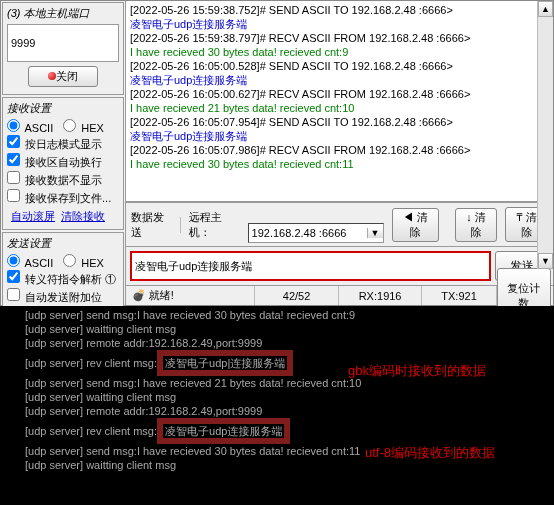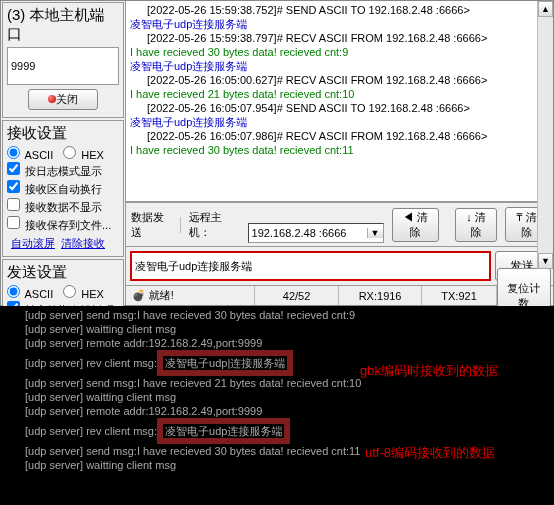--- a/index.html
+++ b/index.html
@@ -1,31 +1,31 @@
 <!DOCTYPE html>
 <html><head>
 <meta charset="utf-8">
 <style>
 * { box-sizing: border-box; margin: 0; padding: 0; font-family: "Microsoft YaHei", SimSun, sans-serif; }
 body { width: 554px; height: 505px; background: #000; font-size: 11px; overflow: hidden; }
 .top-panel { display: flex; background: #f0f0f0; height: 306px; border: 1px solid #888; }
 .left-col { width: 132px; border-right: 1px solid #999; display: flex; flex-direction: column; }
 .section { border: 1px solid #999; margin: 1px; padding: 3px 4px; background: #efefef; }
-.section-title { font-size: 15px; margin-bottom: 3px; }
+.section-title { font-size: 11px; margin-bottom: 3px; font-style: italic; }
 .input-white { width: 100%; background: #fff; border: 1px solid #999; padding: 18px 3px; font-size: 11px; height: 18px; }
 .btn { background: linear-gradient(#fff,#e0e0e0); border: 1px solid #888; border-radius: 3px; padding: 2px 8px; font-size: 11px; cursor: pointer; display: inline-flex; align-items: center; gap: 3px; }
 .btn-close { margin: 4px auto; display: block; width: 70px; }
 .dot-red { width: 8px; height: 8px; border-radius: 50%; background: radial-gradient(circle at 30% 30%, #ff8080, #c00000); display: inline-block; }
 .radio-row, .chk-row { display: flex; align-items: center; gap: 2px; margin: 1px 0; font-size: 11px; }
 .radio-row input, .chk-row input { margin-right: 2px; }
 .link-row { display: flex; gap: 6px; padding: 2px 4px; }
 .link { color: #0000cc; text-decoration: underline; font-size: 11px; cursor: pointer; font-family: Liberation Serif, serif; }
 .right-col { flex: 1; display: flex; flex-direction: column; background: #fff; position: relative; }
 .log-area { flex: 1; overflow: auto; padding: 2px 4px; font-size: 11px; background: #fff; border-bottom: 1px solid #999; line-height: 14px; }
-.log-black { color: #000; margin-left: 17px; }
+.log-black { color: #000; }
 .log-blue { color: #0000cc; }
 .log-green { color: #008000; }
 .scrollbar-v { position: absolute; right: 0; top: 0; bottom: 36px; width: 16px; background: #e8e8e8; border-left: 1px solid #bbb; }
 .scroll-arrow { height: 16px; background: linear-gradient(#fff,#ddd); border: 1px solid #aaa; text-align: center; font-size: 9px; line-height: 14px; cursor: pointer; }
 .middle-bar { display: flex; align-items: center; gap: 8px; padding: 3px 5px; background: #efefef; border-top: 1px solid #999; border-bottom: 1px solid #999; }
 .combo { display: flex; align-items: center; background: #fff; border: 1px inset #999; height: 20px; margin-top: 17px; }
 .combo input { border: none; outline: none; padding: 0 3px; font-size: 11px; width: 118px; }
 .combo .arrow { width: 16px; text-align: center; background: linear-gradient(#fff,#ddd); border-left: 1px solid #aaa; cursor: pointer; font-size: 9px; }
 .small-btn { padding: 1px 6px; font-size: 11px; }
 .send-row { display: flex; align-items: stretch; padding: 4px; gap: 4px; background: #efefef; }
@@ -101,20 +101,21 @@
     </div>
   </div>
 
   <div class="right-col">
     <div class="log-area" id="log-area">
         <div class="log-black">[2022-05-26 15:59:38.752]# SEND ASCII TO 192.168.2.48 :6666&gt;</div>
         <div class="log-blue">凌智电子udp连接服务端</div>
         <div class="log-black">[2022-05-26 15:59:38.797]# RECV ASCII FROM 192.168.2.48 :6666&gt;</div>
         <div class="log-green">I have recieved 30 bytes data! recieved cnt:9</div>
         <div class="log-black"> </div>
+        <div class="log-black">[2022-05-26 16:05:00.528]# SEND ASCII TO 192.168.2.48 :6666&gt;</div>
         <div class="log-blue">凌智电子udp连接服务端</div>
         <div class="log-black">[2022-05-26 16:05:00.627]# RECV ASCII FROM 192.168.2.48 :6666&gt;</div>
         <div class="log-green">I have recieved 21 bytes data! recieved cnt:10</div>
         <div class="log-black"> </div>
         <div class="log-black">[2022-05-26 16:05:07.954]# SEND ASCII TO 192.168.2.48 :6666&gt;</div>
         <div class="log-blue">凌智电子udp连接服务端</div>
         <div class="log-black">[2022-05-26 16:05:07.986]# RECV ASCII FROM 192.168.2.48 :6666&gt;</div>
         <div class="log-green">I have recieved 30 bytes data! recieved cnt:11</div>
       </div>
     <div class="scrollbar-v">
@@ -150,21 +151,21 @@
         </div>
       <div class="status-cell" style="width:90px;justify-content:center">42/52</div>
       <div class="status-cell" style="width:90px;justify-content:center">RX:1916</div>
       <div class="status-cell" style="width:80px;justify-content:center">TX:921</div>
       <button class="btn reset-btn">复位计数</button>
     </div>
   </div>
 </div>
 
 <div class="terminal" id="terminal">
-  <span class="red-label" style="top:58px; left:360px">gbk编码时接收到的数据</span>
+  <span class="red-label" style="top:58px; left:348px">gbk编码时接收到的数据</span>
   <span class="red-label" style="top:140px; left:365px">utf-8编码接收到的数据</span>
 <div class="term-line">[udp server] send msg:I have recieved 30 bytes data! recieved cnt:9</div>
     <div class="term-line"></div>
     <div class="term-line">[udp server] waitting client msg</div>
     <div class="term-line">[udp server] remote addr:192.168.2.49,port:9999</div>
     <div class="term-line">[udp server] rev client msg:<span class="red-box">凌智电子udp|连接服务端</span></div>
     <div class="term-line">[udp server] send msg:I have recieved 21 bytes data! recieved cnt:10</div>
     <div class="term-line"></div>
     <div class="term-line">[udp server] waitting client msg</div>
     <div class="term-line">[udp server] remote addr:192.168.2.49,port:9999</div>

